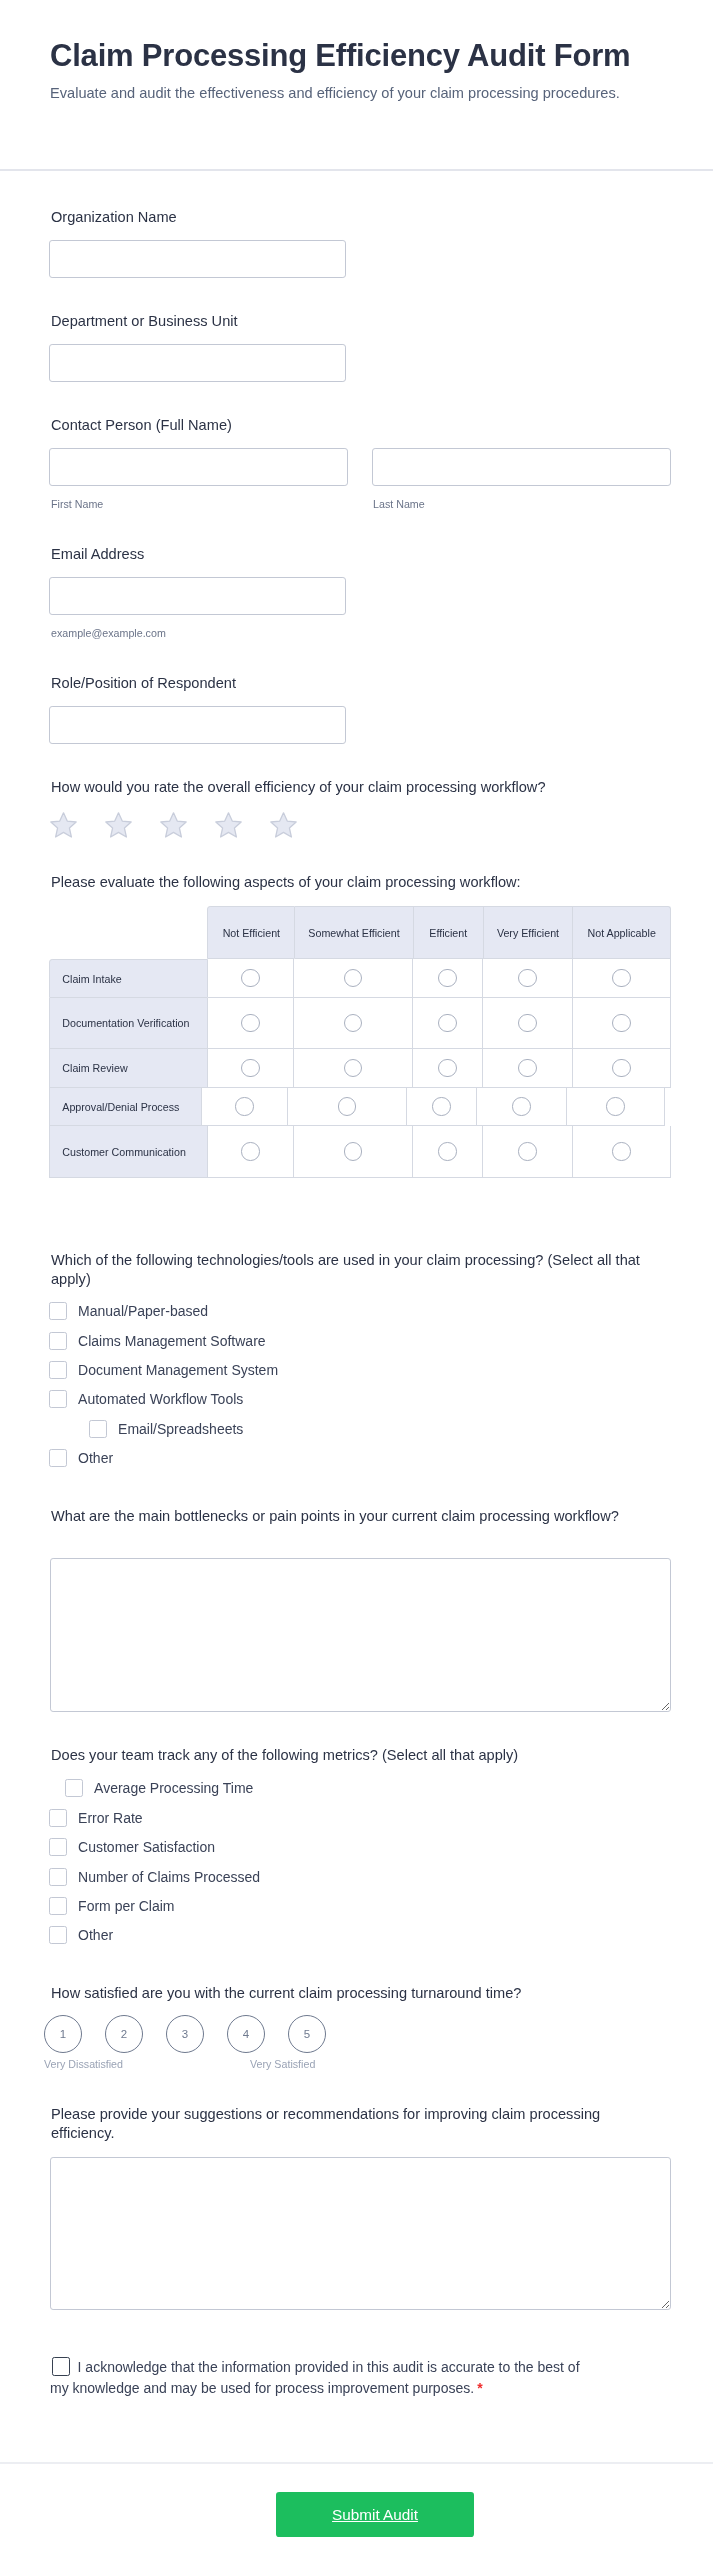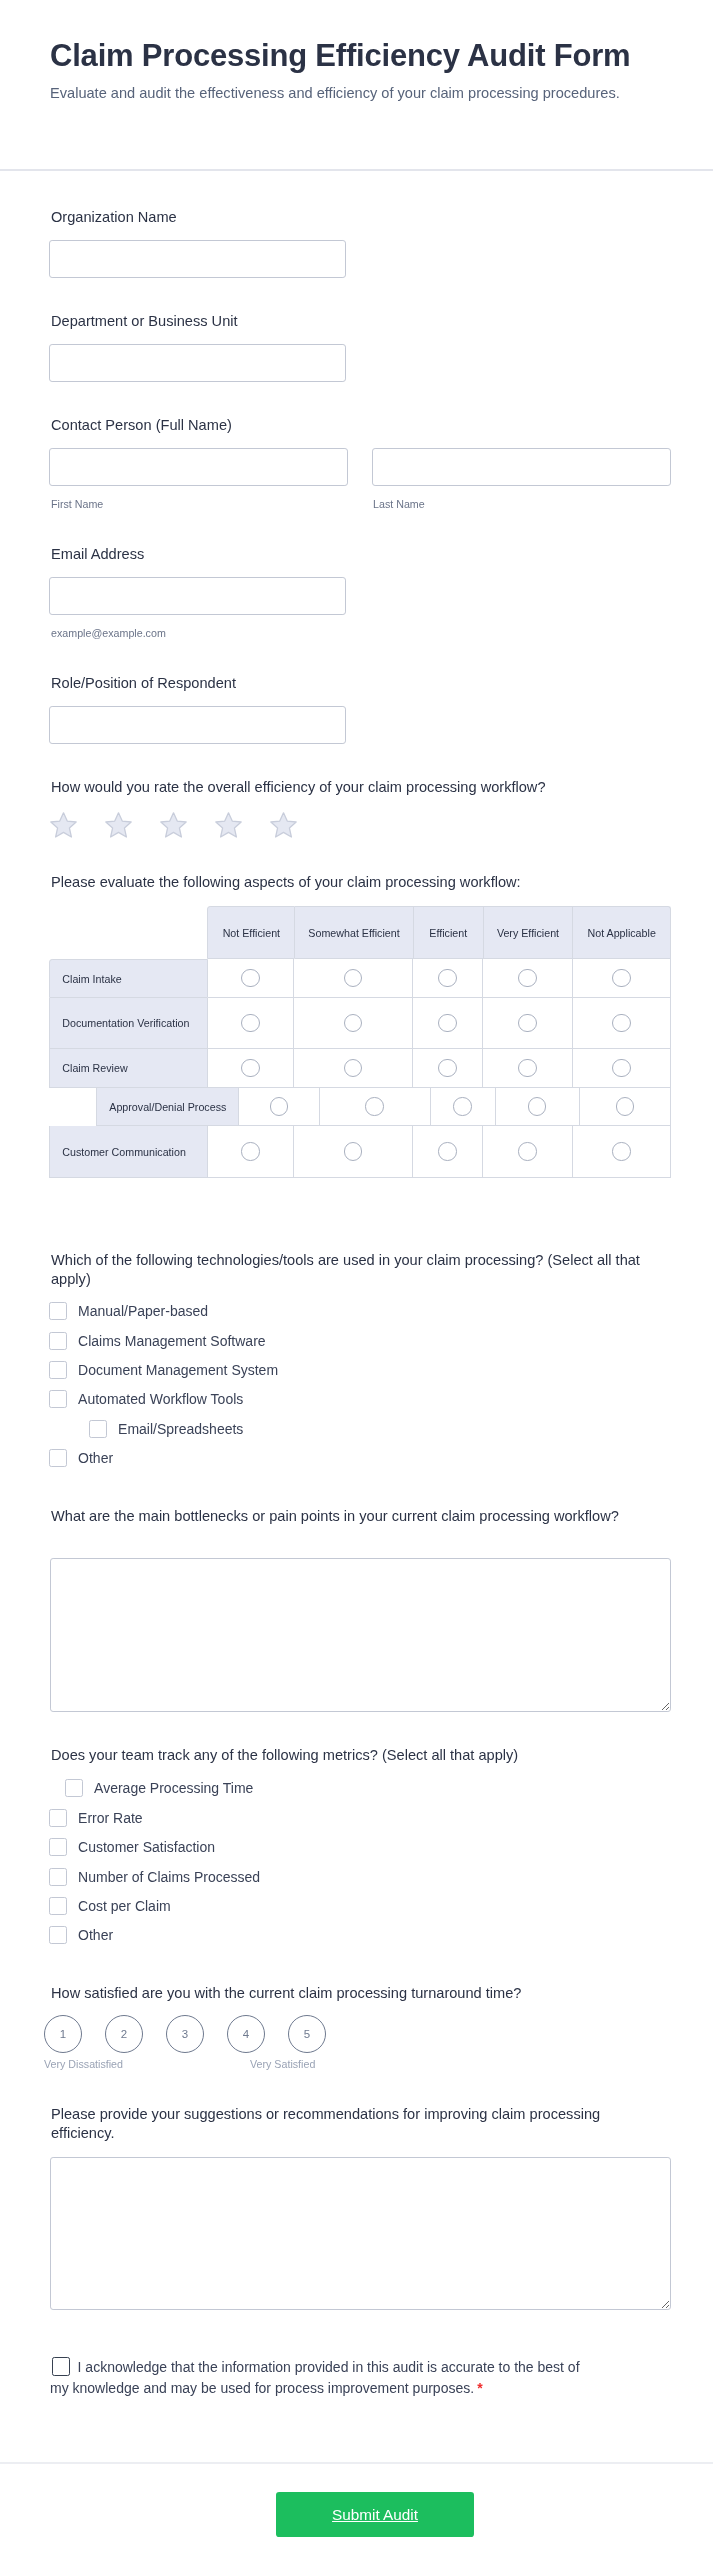--- a/index.html
+++ b/index.html
@@ -137,21 +137,21 @@
         <span class="radio"></span>
       </div>
       <div class="mcell" style="width: 90px; height: 39px;">
         <span class="radio"></span>
       </div>
       <div class="mcell" style="width: 98px; height: 39px;">
         <span class="radio"></span>
       </div>
     </div>
     <div class="mrow">
-      <div class="mcell mrowlabel" style="width: 153px; height: 38px; margin-left: 47px;">Approval/Denial Process</div>
+      <div class="mcell mrowlabel" style="width: 153px; height: 38px;">Approval/Denial Process</div>
       <div class="mcell" style="width: 86px; height: 38px;">
         <span class="radio"></span>
       </div>
       <div class="mcell" style="width: 119px; height: 38px;">
         <span class="radio"></span>
       </div>
       <div class="mcell" style="width: 70px; height: 38px;">
         <span class="radio"></span>
       </div>
       <div class="mcell" style="width: 90px; height: 38px;">
@@ -225,21 +225,21 @@
     <div class="abs cbitem" style="top: 1838px;">
       <span class="cb"></span>
       <span class="cblabel">Customer Satisfaction</span>
     </div>
     <div class="abs cbitem" style="top: 1868px;">
       <span class="cb"></span>
       <span class="cblabel">Number of Claims Processed</span>
     </div>
     <div class="abs cbitem" style="top: 1897px;">
       <span class="cb"></span>
-      <span class="cblabel">Cost per Claim</span>
+      <span class="cblabel">Form per Claim</span>
     </div>
     <div class="abs cbitem" style="top: 1926px;">
       <span class="cb"></span>
       <span class="cblabel">Other</span>
     </div>
   </div>
 
 <div class="abs label" style="top:1985px">How satisfied are you with the current claim processing turnaround time?</div>
 <div class="abs scale" id="scale">
     <span class="scircle">1</span>

